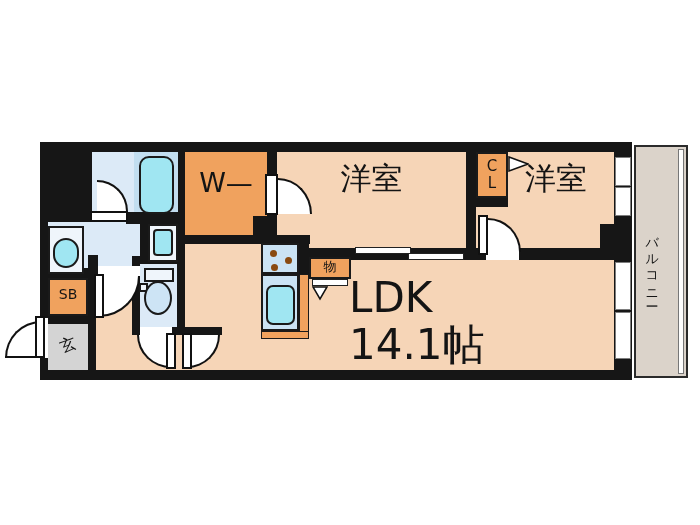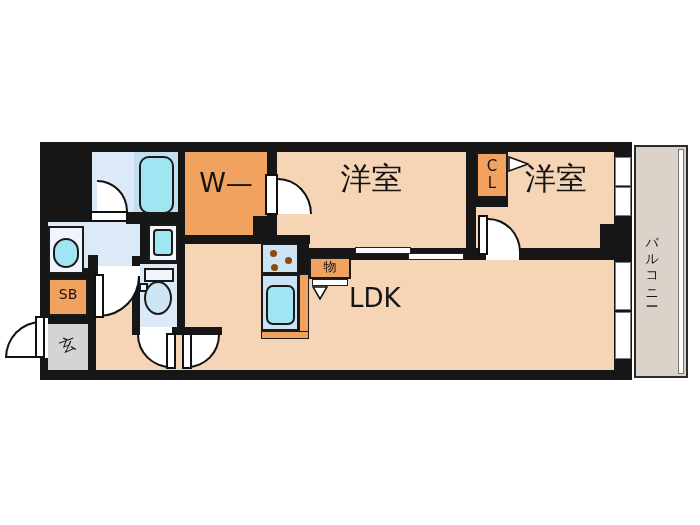--- a/index.html
+++ b/index.html
@@ -137,21 +137,22 @@
   <div class="abs label ctr" style="left:277px;top:161px;width:189px;font-size:31px;">
     <div>洋室</div>
   </div>
   <div class="abs label ctr" style="left:476px;top:158px;width:32px;font-size:15px;">
     <div>C</div>
     <div>L</div>
   </div>
   <div class="abs label ctr" style="left:496px;top:161px;width:120px;font-size:31px;">
     <div>洋室</div>
   </div>
-  <div class="abs label" style="left:349px;top:284px;font-size:26px;">
+  <div class="abs label" style="left:349px;top:274px;font-size:42px;">
     <div>LDK</div>
+    <div>14.1帖</div>
   </div>
   <div class="abs label ctr" style="left:309px;top:260px;width:42px;font-size:13px;">物</div>
   <div class="abs label ctr" style="left:48px;top:287px;width:40px;font-size:14px;">SB</div>
   <div class="abs label ctr" style="left:48px;top:336px;width:40px;font-size:16px;transform:rotate(-20deg);">玄</div>
   <div class="abs label vtext" style="left:644px;top:228px;height:110px;font-size:13px;">バルコニー</div>
 
 </div>
 
 </body></html>

